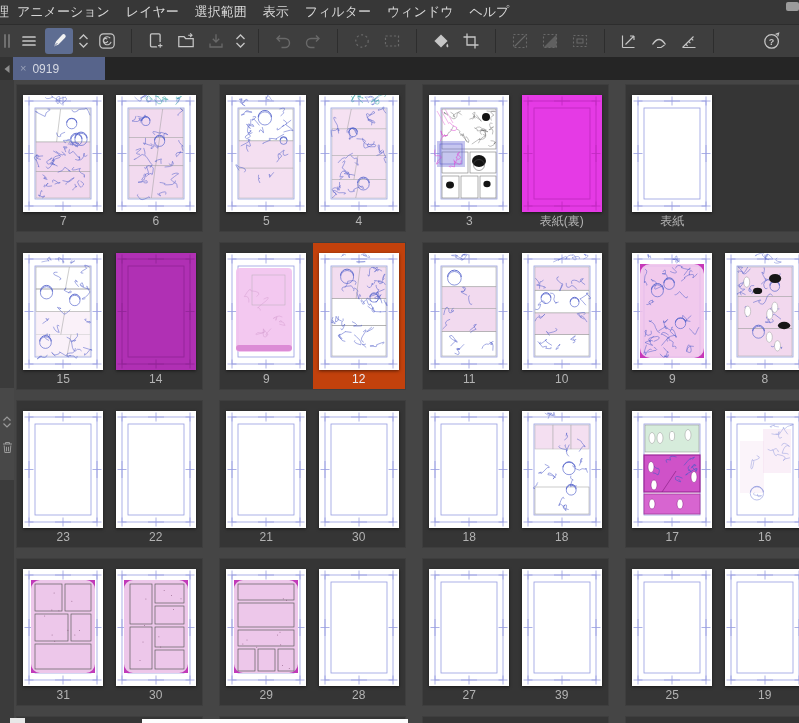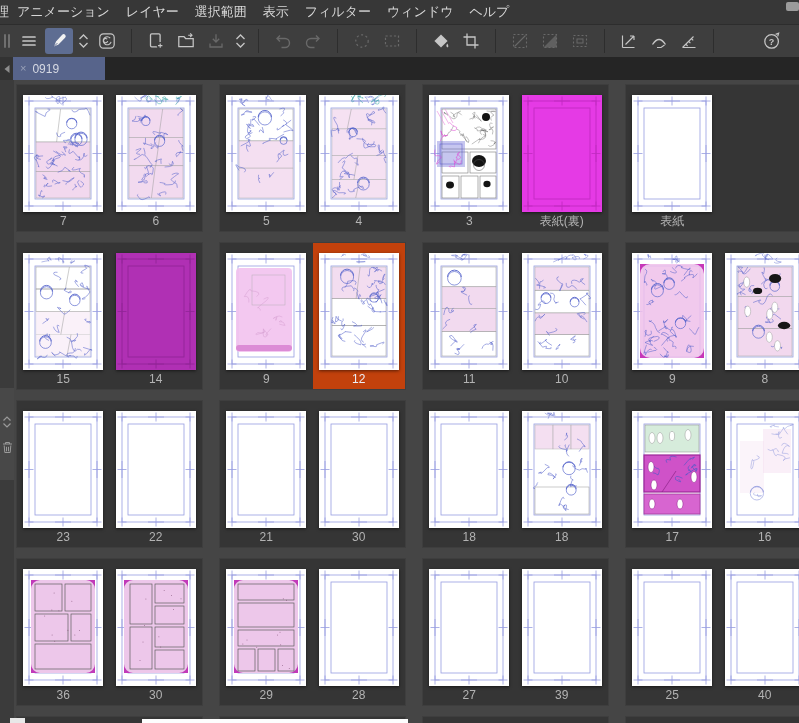--- a/index.html
+++ b/index.html
@@ -1357,21 +1357,21 @@
               <circle cx="31.7" cy="72.2" r="0.5" fill="#7a4a6e" opacity="0.7"></circle>
               <circle cx="44.9" cy="61.2" r="0.5" fill="#7a4a6e" opacity="0.7"></circle>
               <circle cx="31.1" cy="24.1" r="0.5" fill="#7a4a6e" opacity="0.7"></circle>
               <circle cx="56.5" cy="61.6" r="0.5" fill="#7a4a6e" opacity="0.7"></circle>
               <circle cx="29.1" cy="65.9" r="0.5" fill="#7a4a6e" opacity="0.7"></circle>
               <circle cx="51.8" cy="65.9" r="0.5" fill="#7a4a6e" opacity="0.7"></circle>
               <circle cx="28.8" cy="40.9" r="0.5" fill="#7a4a6e" opacity="0.7"></circle>
               <circle cx="35.9" cy="41.8" r="0.5" fill="#7a4a6e" opacity="0.7"></circle>
               <circle cx="48.8" cy="32.2" r="0.5" fill="#7a4a6e" opacity="0.7"></circle>
             </svg>
-            <div class="plabel">36</div>
+            <div class="plabel">31</div>
           </div>
           <div class="pcell">
             <svg class="thumb" width="80" height="117" viewBox="0 0 80 117">
               <rect x="0" y="0" width="80" height="117" fill="#ffffff"></rect>
               <g stroke="#979de0" stroke-width="0.8" fill="none">
                 <rect x="6" y="6" width="68" height="105"></rect>
                 <rect x="12" y="13" width="56" height="91"></rect>
                 <line x1="40" y1="1.5" x2="40" y2="10.5"></line>
                 <line x1="32" y1="6" x2="48" y2="6"></line>
                 <line x1="40" y1="106.5" x2="40" y2="115.5"></line>
@@ -1591,21 +1591,21 @@
                 <line x1="1.5" y1="6" x2="10.5" y2="6"></line>
                 <line x1="6" y1="1.5" x2="6" y2="10.5"></line>
                 <line x1="69.5" y1="6" x2="78.5" y2="6"></line>
                 <line x1="74" y1="1.5" x2="74" y2="10.5"></line>
                 <line x1="1.5" y1="111" x2="10.5" y2="111"></line>
                 <line x1="6" y1="106.5" x2="6" y2="115.5"></line>
                 <line x1="69.5" y1="111" x2="78.5" y2="111"></line>
                 <line x1="74" y1="106.5" x2="74" y2="115.5"></line>
               </g>
             </svg>
-            <div class="plabel">40</div>
+            <div class="plabel">19</div>
           </div>
         </div>
       </div>
       <div class="grow">
         <div class="pgroup">
           <div class="pcell"></div>
           <div class="pcell"></div>
         </div>
         <div class="pgroup">
           <div class="pcell"></div>

